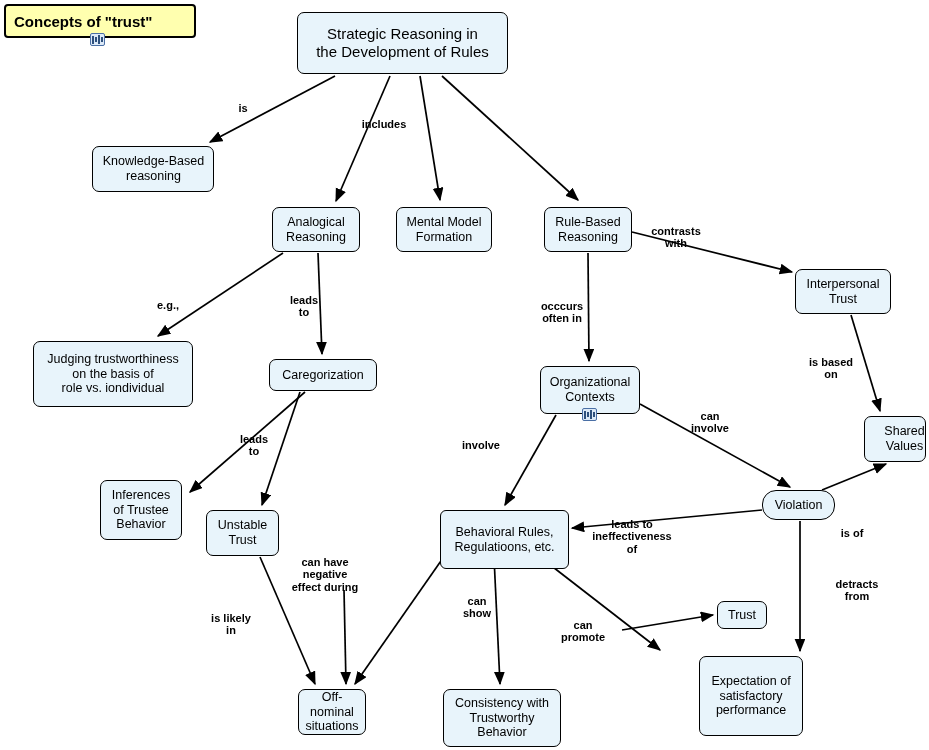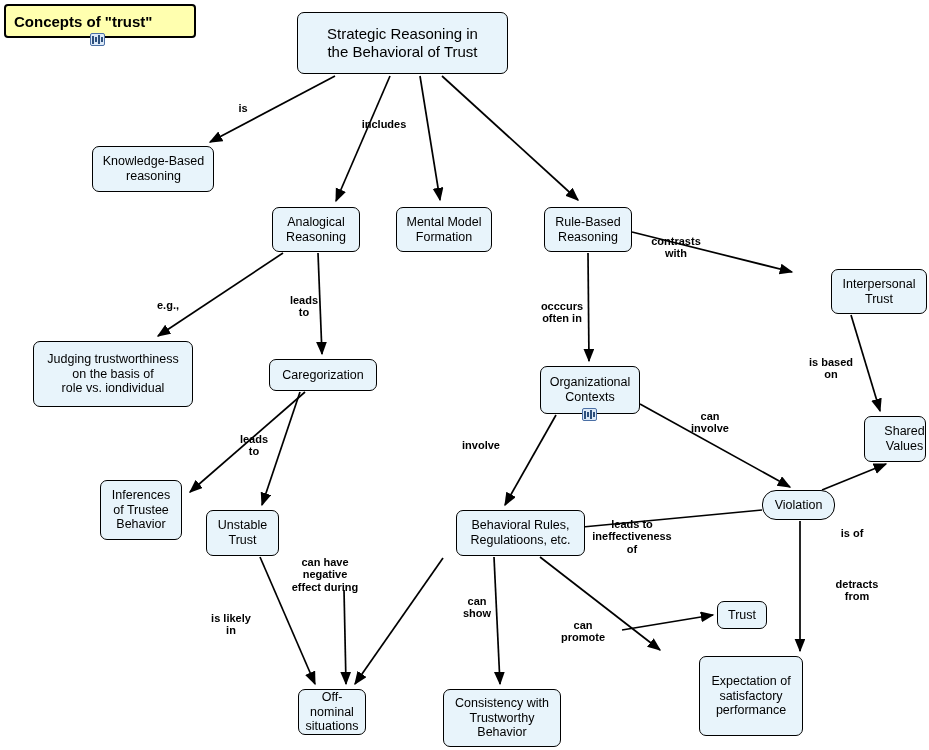--- a/index.html
+++ b/index.html
@@ -137,67 +137,67 @@
   </div>
   <div class="mini-icon" style="left:90px; top:33px;">
     <i class="a"></i>
       <i class="b"></i>
       <i class="c"></i>
       <i class="b"></i>
   </div>
 
   <div id="nodes">
       <div class="node big" style="left: 297px; top: 12px; width: 211px; height: 62px;">Strategic Reasoning in
-the Behavioral of Trust</div>
+the Development of Rules</div>
       <div class="node" style="left: 92px; top: 146px; width: 122px; height: 46px; padding-left: 6px;">Knowledge-Based
 reasoning</div>
       <div class="node" style="left: 272px; top: 207px; width: 88px; height: 45px;">Analogical
 Reasoning</div>
       <div class="node" style="left: 396px; top: 207px; width: 96px; height: 45px;">Mental Model
 Formation</div>
       <div class="node" style="left: 544px; top: 207px; width: 88px; height: 45px;">Rule-Based
 Reasoning</div>
-      <div class="node" style="left: 795px; top: 269px; width: 96px; height: 45px; margin-left: 36px;">Interpersonal
+      <div class="node" style="left: 795px; top: 269px; width: 96px; height: 45px;">Interpersonal
 Trust</div>
       <div class="node" style="left: 33px; top: 341px; width: 160px; height: 66px;">Judging trustworthiness
 on the basis  of
 role vs. iondividual</div>
       <div class="node" style="left: 269px; top: 359px; width: 108px; height: 32px;">Caregorization</div>
       <div class="node" style="left: 540px; top: 366px; width: 100px; height: 48px;">Organizational
 Contexts</div>
       <div class="mini-icon" style="left: 582px; top: 408px;">
         <i class="a"></i>
         <i class="b"></i>
         <i class="c"></i>
         <i class="b"></i>
       </div>
       <div class="node" style="left: 864px; top: 416px; width: 62px; height: 46px; padding-left: 24px;">Shared
 Values</div>
       <div class="node" style="left: 100px; top: 480px; width: 82px; height: 60px;">Inferences
 of Trustee
 Behavior</div>
       <div class="node" style="left: 762px; top: 490px; width: 73px; height: 30px; border-radius: 14px;">Violation</div>
-      <div class="node" style="left: 456px; top: 510px; width: 129px; height: 46px;">Behavioral Rules,
+      <div class="node" style="left: 440px; top: 510px; width: 129px; height: 59px; border-radius: 6px;">Behavioral Rules,
 Regulatioons, etc.</div>
       <div class="node" style="left: 206px; top: 510px; width: 73px; height: 46px;">Unstable
 Trust</div>
       <div class="node" style="left: 717px; top: 601px; width: 50px; height: 28px;">Trust</div>
       <div class="node" style="left: 699px; top: 656px; width: 104px; height: 80px;">Expectation of
 satisfactory
 performance</div>
       <div class="node" style="left: 298px; top: 689px; width: 68px; height: 46px;">Off-nominal
 situations</div>
       <div class="node" style="left: 443px; top: 689px; width: 118px; height: 58px;">Consistency with
 Trustworthy
 Behavior</div>
     </div>
   <div id="labels">
       <div class="label" style="left: 198px; top: 102px; width: 90px;">is</div>
       <div class="label" style="left: 339px; top: 118px; width: 90px;">includes</div>
-      <div class="label" style="left: 631px; top: 235px; width: 90px;">contrasts
+      <div class="label" style="left: 631px; top: 225px; width: 90px;">contrasts
 with</div>
       <div class="label" style="left: 123px; top: 299px; width: 90px;">e.g.,</div>
       <div class="label" style="left: 259px; top: 294px; width: 90px;">leads
 to</div>
       <div class="label" style="left: 517px; top: 300px; width: 90px;">occcurs
 often in</div>
       <div class="label" style="left: 786px; top: 356px; width: 90px;">is based
 on</div>
       <div class="label" style="left: 665px; top: 410px; width: 90px;">can
 involve</div>

